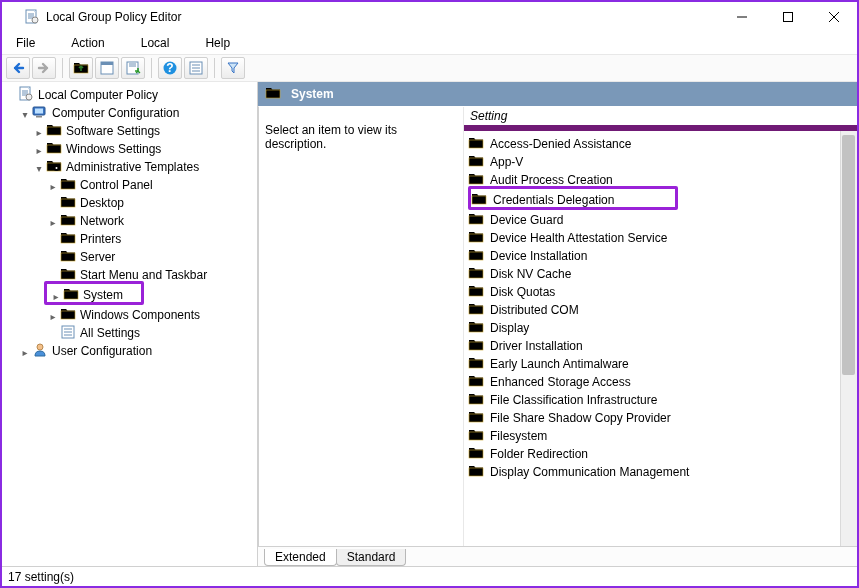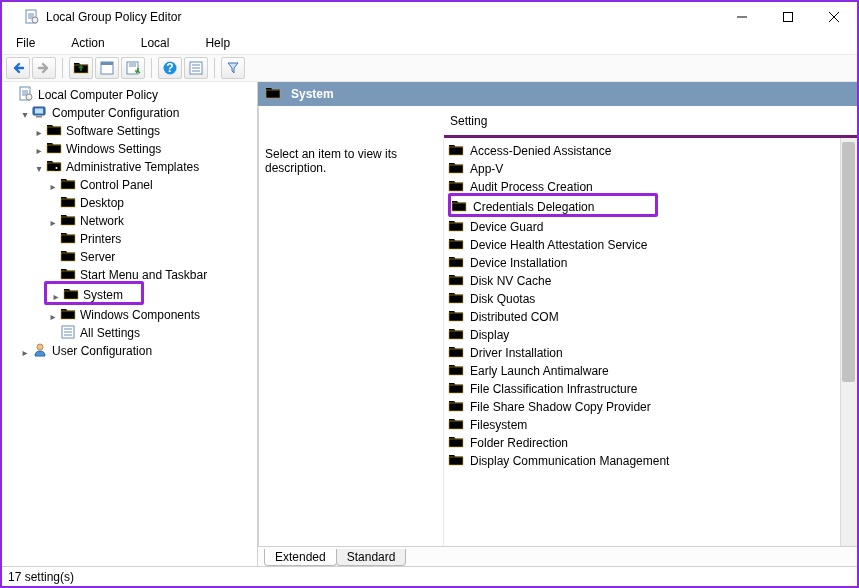--- a/index.html
+++ b/index.html
@@ -35,23 +35,23 @@
   .tree-row .lbl { }
   .hl-box { border: 3px solid #9a22d8; border-radius: 2px; padding: 0; margin-top:-1px; margin-bottom:-1px;}
 
   
   .detail-header { height: 24px; background: #7a98b8; color: #fff; display: flex; align-items: center; padding: 0 6px; border: 1px solid #7a98b8; }
   .detail-header .ficon { width: 18px; height: 18px; margin-right: 8px; }
   .detail-header .dh-text { font-weight: bold; }
 
   
   .detail-body { flex: 1; display: flex; min-height: 0; background:#fff; border-left:1px solid #d0d0d0; border-top: 1px solid #fff; position: relative; }
-  .detail-left { width: 185px; padding: 8px 8px 8px 6px; border-right:1px solid #e8e8e8;margin-top:32px;}
+  .detail-left { width: 205px; padding: 16px 8px 8px 6px; border-right:1px solid #e8e8e8;}
   .detail-right { flex: 1; display:flex; flex-direction:column; min-height:0; }
-  .col-header { height: 31px; display:flex; align-items:center; padding-left:6px; border-bottom:3px solid #701a75; background:#fff;}
+  .col-header { height: 24px; display:flex; align-items:center; padding-left:6px; border-bottom:6px solid #701a75; background:#fff;font-style:italic;}
   .list { flex:1; overflow-y:auto; padding: 2px 0 2px 4px; position: relative; }
   .list-row { display:flex; align-items:flex-end; height:18px; white-space:nowrap; }
   .list-row .ficon { width:16px; height:16px; margin-right:6px; flex:0 0 auto;}
   .v-scroll-stub { position:absolute; right:0; top:0; bottom:0; width:17px; background:#f0f0f0; border-left:1px solid #dadada;}
   .v-scroll-thumb { position:absolute; right:2px; width:13px; background:#c2c2c2; border-radius:2px; }
 
   
   .tab-strip { height: 20px; display:flex; align-items:flex-end; padding-left: 6px; border-top:1px solid #d0d0d0; background:#fcfcfc;}
   .tab { padding: 1px 10px 0 10px; border: 1px solid #b8b8b8; border-top:none; margin-right:-1px; background: #fff; border-bottom-left-radius:4px; border-bottom-right-radius:4px; height:17px; }
   .tab.inactive { background:#f0f0f0;}
@@ -416,20 +416,26 @@
             <div class="list-row">
               <span class="ficon"><svg width="16" height="16" class="folder-svg">
                   <use href="#folder-icon"></use>
                 </svg></span>
               <span class="lbl">Early Launch Antimalware</span>
             </div>
             <div class="list-row">
               <span class="ficon"><svg width="16" height="16" class="folder-svg">
                   <use href="#folder-icon"></use>
                 </svg></span>
+              <span class="lbl">Enhanced Storage Access</span>
+            </div>
+            <div class="list-row">
+              <span class="ficon"><svg width="16" height="16" class="folder-svg">
+                  <use href="#folder-icon"></use>
+                </svg></span>
               <span class="lbl">File Classification Infrastructure</span>
             </div>
             <div class="list-row">
               <span class="ficon"><svg width="16" height="16" class="folder-svg">
                   <use href="#folder-icon"></use>
                 </svg></span>
               <span class="lbl">File Share Shadow Copy Provider</span>
             </div>
             <div class="list-row">
               <span class="ficon"><svg width="16" height="16" class="folder-svg">

